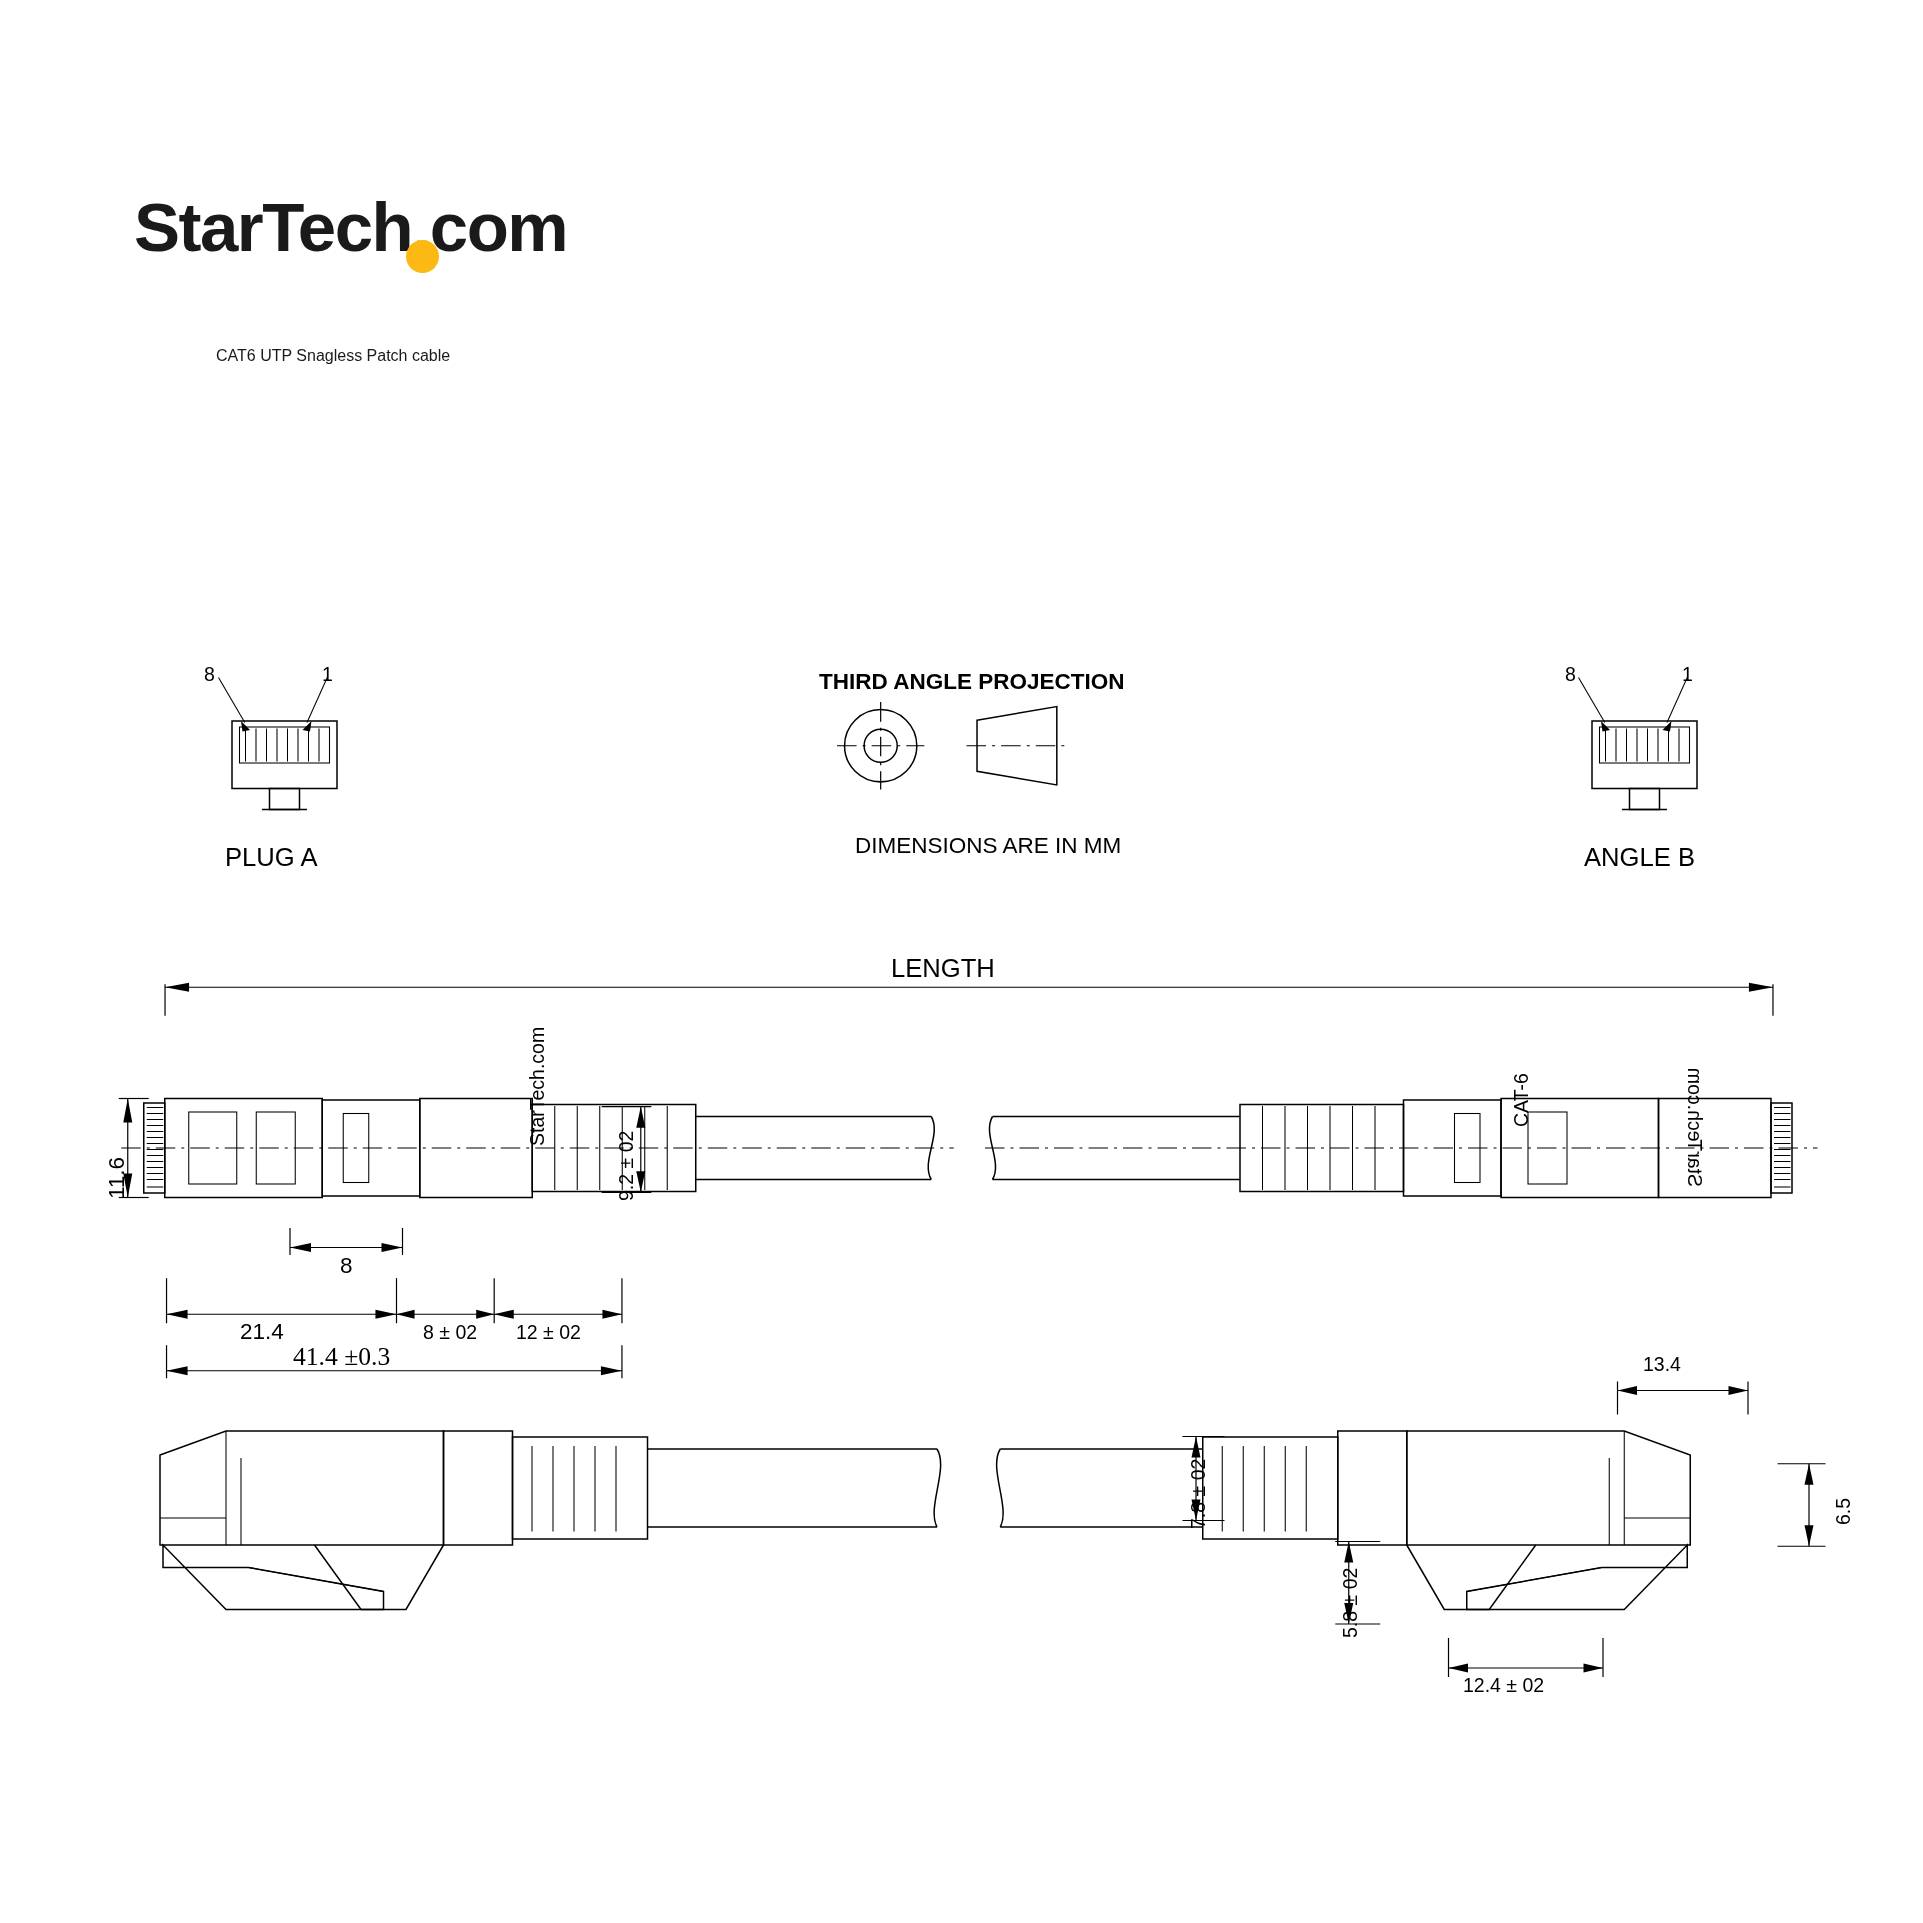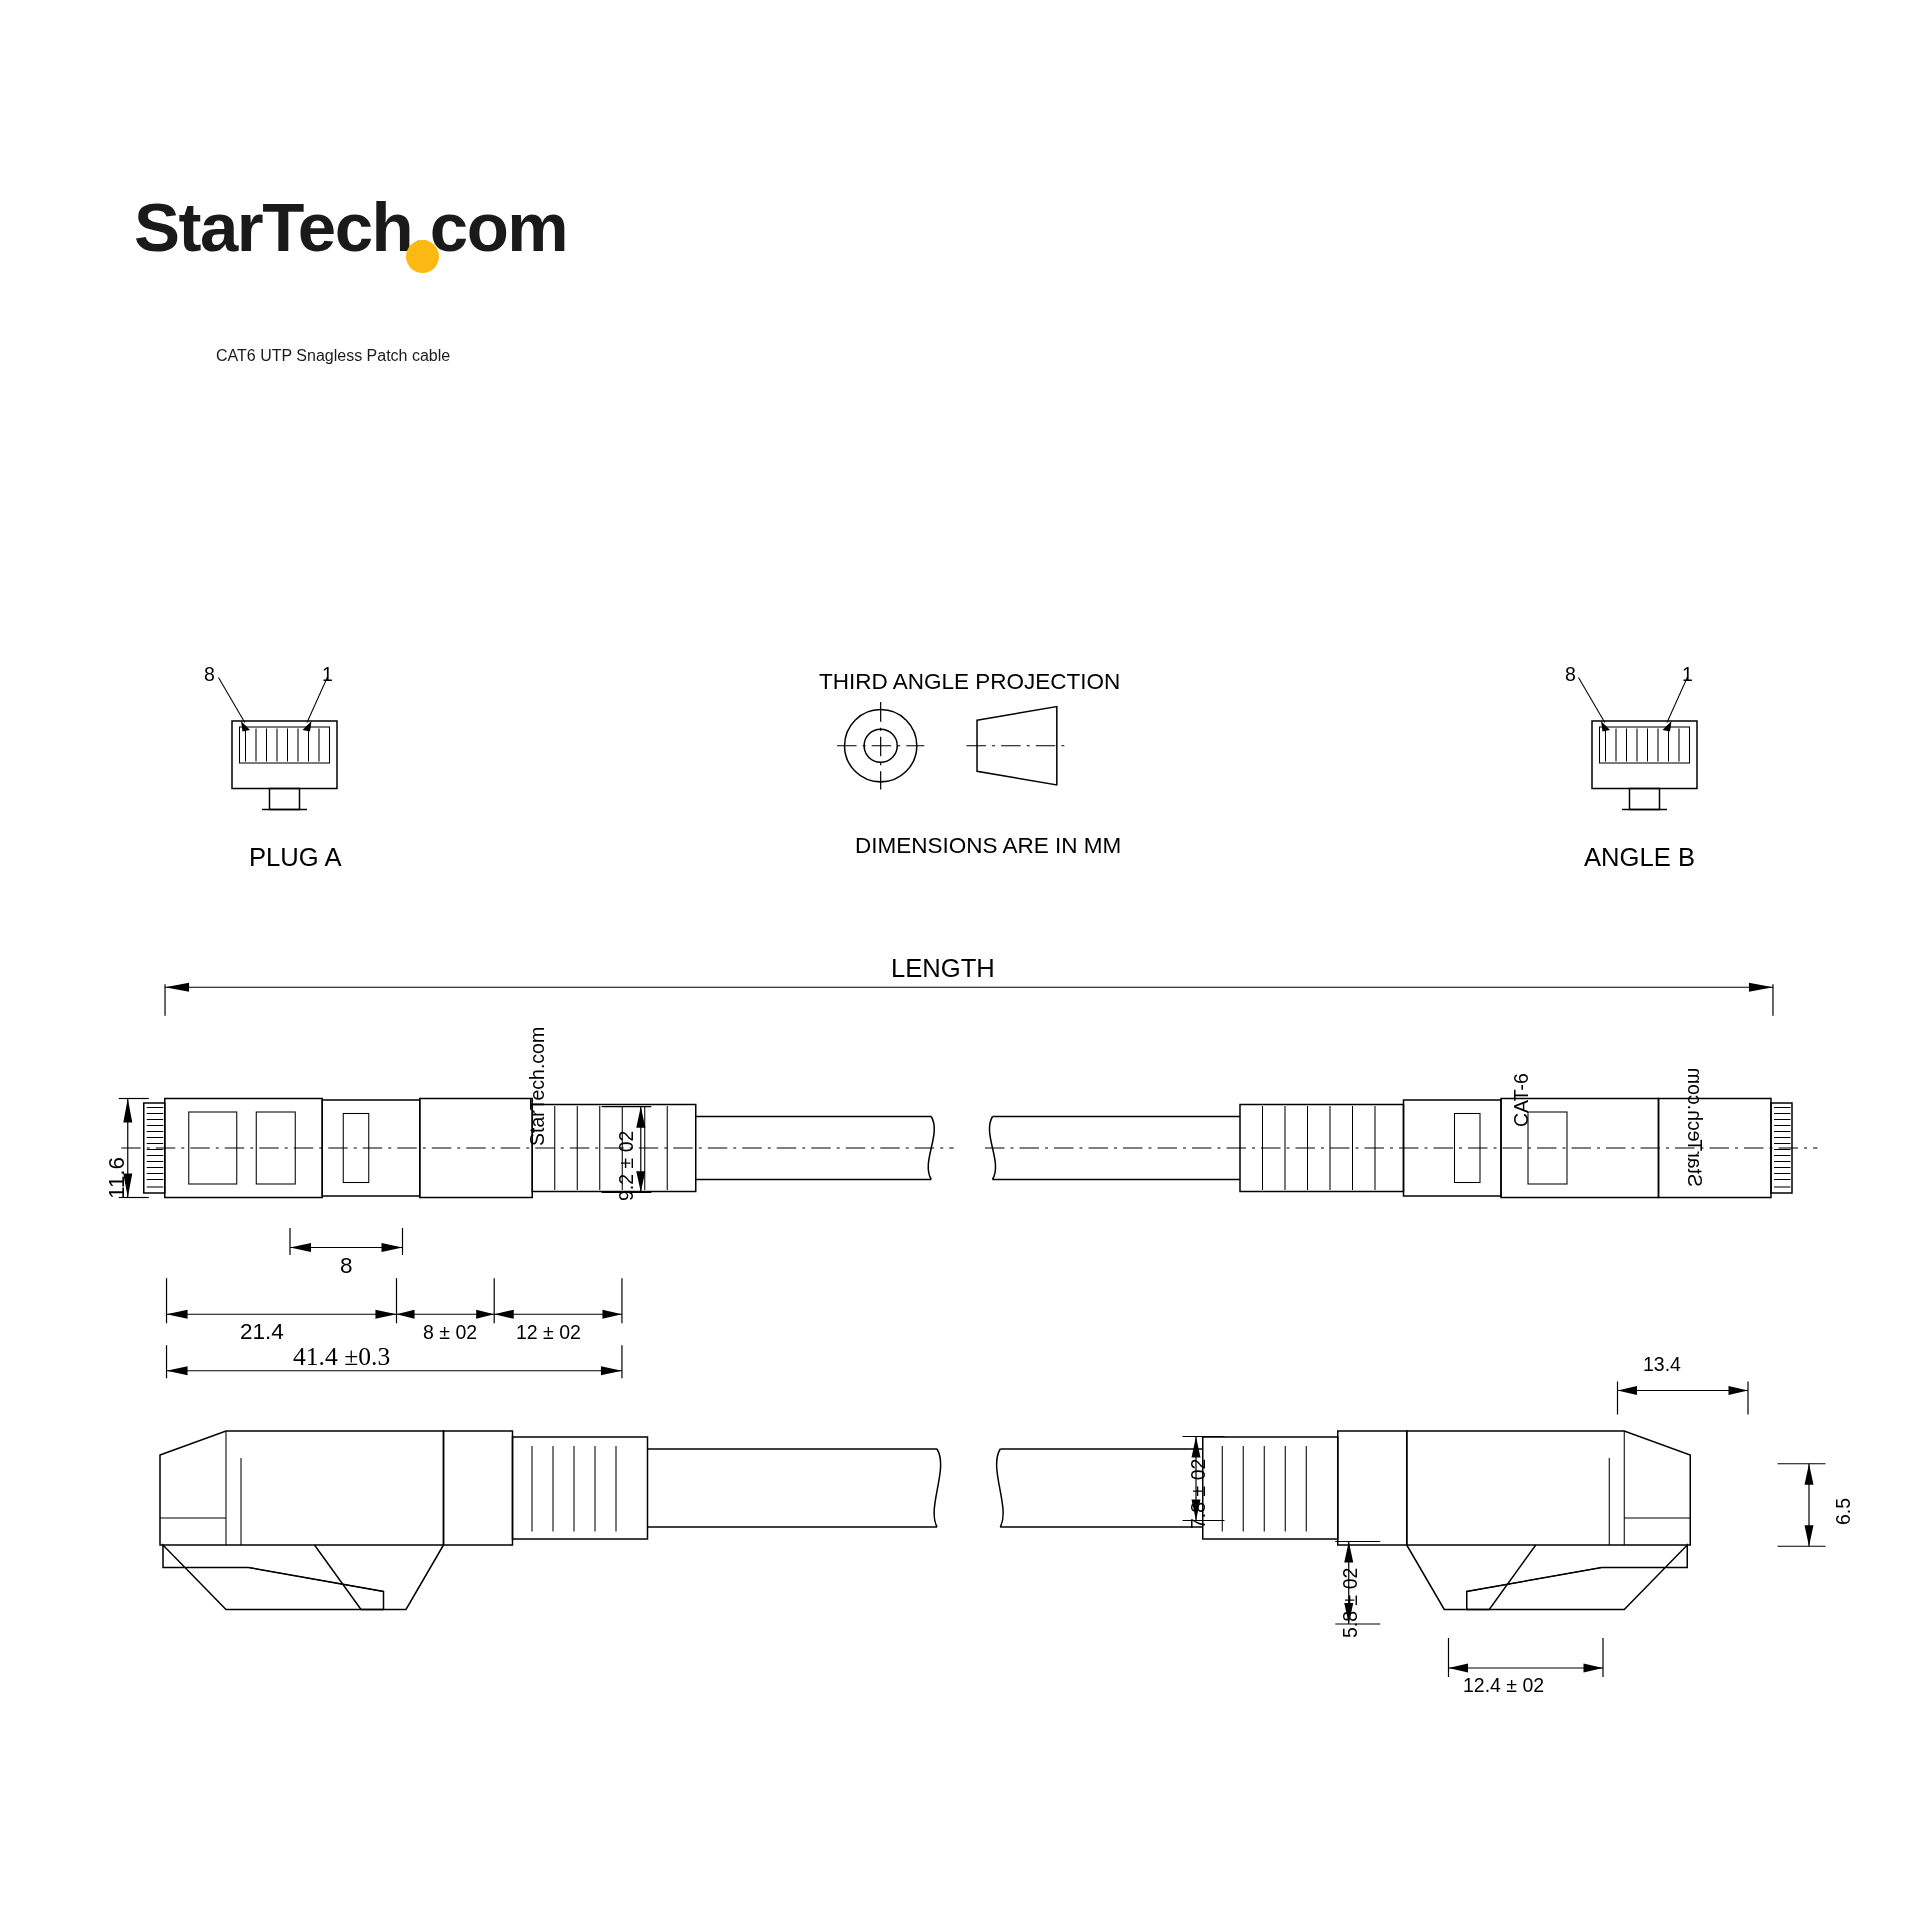--- a/index.html
+++ b/index.html
@@ -109,23 +109,23 @@
 
     <path class="fillblk" d="M70 80 L82 92 L72 94 Z"></path>
     <path class="fillblk" d="M164 80 L152 92 L162 94 Z"></path>
 
     <rect class="ln" x="108" y="170" width="40" height="28"></rect>
     <path class="ln" d="M98 198 L158 198"></path>
   </svg>
 </div>
 <div class="abs lbl-sm" style="left:204px; top:663px;">8</div>
 <div class="abs lbl-sm" style="left:322px; top:663px;">1</div>
-<div class="abs lbl-big" style="left:225px; top:843px;margin-left:24px;">PLUG A</div>
-
-<div class="abs lbl" style="left:819px; top:669px;">THIRD ANGLE PROJECTION</div>
+<div class="abs lbl-big" style="left:225px; top:843px;">PLUG A</div>
+
+<div class="abs lbl" style="left:819px; top:669px;font-weight:bold;">THIRD ANGLE PROJECTION</div>
 <div class="abs" style="left:834px; top:699px;">
   <svg width="271" height="98" viewBox="0 0 360 130">
 
     <circle class="ln" cx="62" cy="62" r="48"></circle>
     <circle class="ln" cx="62" cy="62" r="22"></circle>
     <path class="dash" d="M4 62 L120 62"></path>
     <path class="dash" d="M62 4 L62 120"></path>
 
     <path class="ln" d="M190 28 L296 10 L296 114 L190 96 Z"></path>
     <path class="dash" d="M176 62 L312 62"></path>

